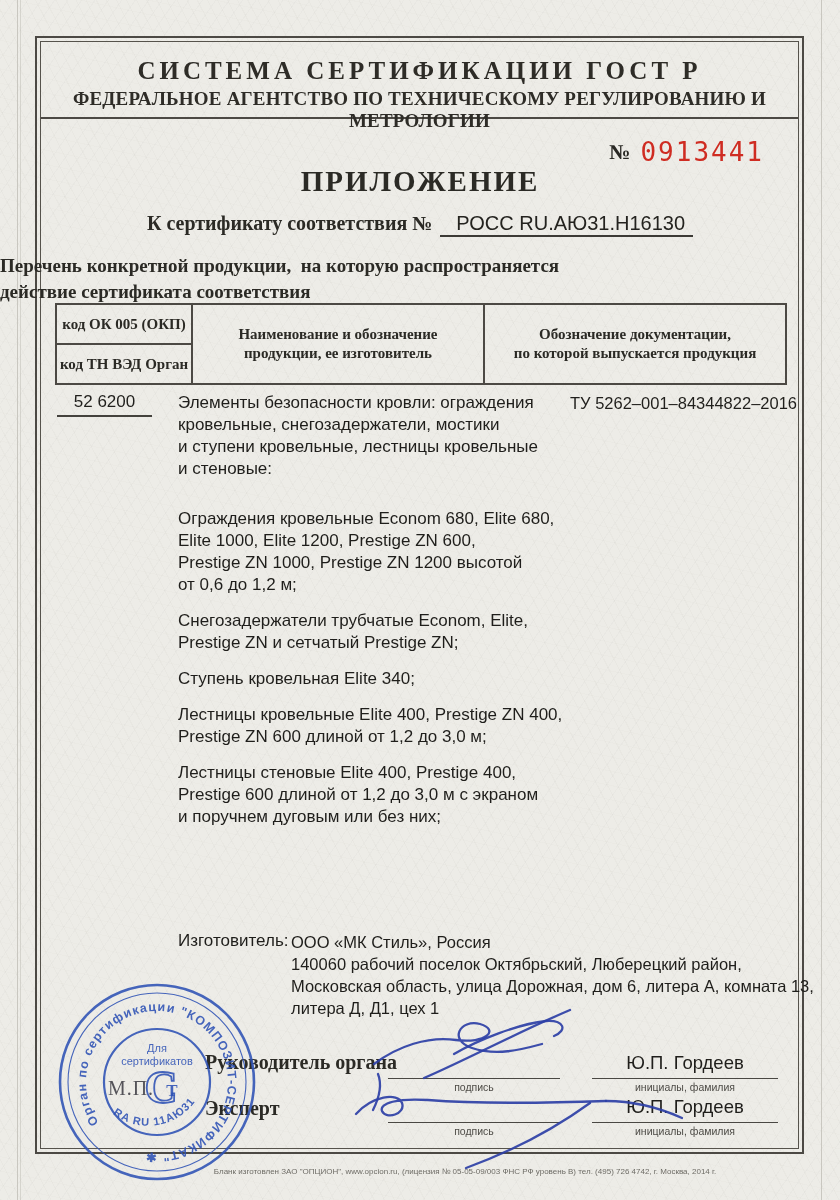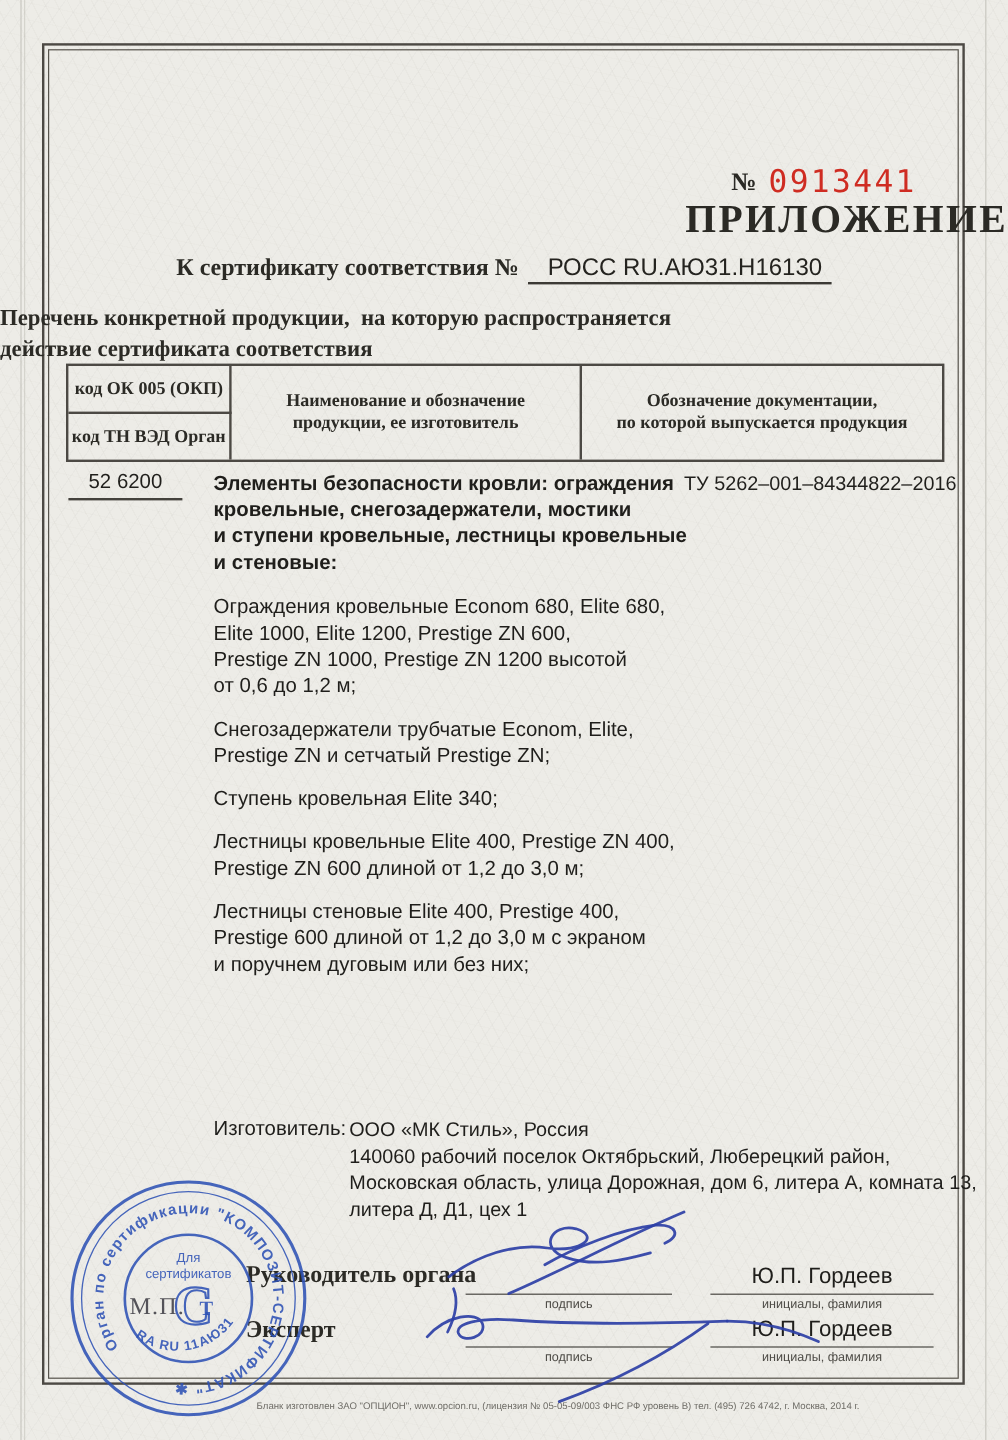--- a/index.html
+++ b/index.html
@@ -25,22 +25,22 @@
   .header-strip { position:absolute; left:41px; top:42px; width:757px; height:77px;
     border-bottom:2px solid #4c4944; text-align:center; color:#2e2c27; }
   .title1 { margin-top:15px; font-size:25px; font-weight:bold; letter-spacing:4px; }
   .title2 { margin-top:3px;  font-size:19px; font-weight:bold; letter-spacing:0.2px; }
 
   .number-row { position:absolute; top:137px; right:76px; white-space:nowrap; }
   .number-sign { font-size:21px; font-weight:bold; color:#2a2925; vertical-align:2px; }
   .number-value { font-family:"DejaVu Sans Mono", monospace; font-size:26px;
     color:#cf2c22; letter-spacing:2px; margin-left:6px; }
 
-  .appendix-title { position:absolute; left:0; top:165px; width:100%; text-align:right;
-    font-size:33px; font-weight:bold; letter-spacing:2px; color:#2b2a25; }
+  .appendix-title { position:absolute; left:0; top:165px; width:100%; text-align:center;
+    font-size:29px; font-weight:bold; letter-spacing:2px; color:#2b2a25; }
 
   .cert-line { position:absolute; left:0; top:212px; width:100%; text-align:center; white-space:nowrap; }
   .cert-label { font-size:20px; font-weight:bold; color:#2b2a25; }
   .cert-value { font-family:"Liberation Sans", sans-serif; font-size:20px; color:#24231f;
     border-bottom:2px solid #3c3a35; padding:0 8px 1px 16px; margin-left:4px; }
 
   .intro { position:absolute; left:0; top:253px; width:100%; text-align:left;
     font-size:19px; font-weight:bold; color:#2b2a25; line-height:26px; white-space:pre; }
 
   .table { position:absolute; left:55px; top:303px; width:732px; height:82px;
@@ -54,21 +54,21 @@
 
   .code-value { position:absolute; left:57px; top:392px; width:95px; text-align:center;
     font-family:"Liberation Sans", sans-serif; font-size:17px; color:#201f1c;
     border-bottom:2px solid #44423d; padding-bottom:3px; }
   .doc-value { position:absolute; left:570px; top:394px;
     font-family:"Liberation Sans", sans-serif; font-size:16.5px; color:#201f1c; white-space:nowrap; }
 
   .col-main { position:absolute; left:178px; top:392px; width:440px;
     font-family:"Liberation Sans", sans-serif; font-size:17px; color:#1f1e1b; }
   .para { white-space:pre; line-height:22px; margin-bottom:14px; }
-  .para.bold { font-weight:bold; margin-bottom:15px; }
+  .para.bold { font-weight:normal; margin-bottom:28px; }
 
   .manu-label { position:absolute; left:178px; top:931px;
     font-family:"Liberation Sans", sans-serif; font-size:17px; color:#1f1e1b; }
   .manu-value { position:absolute; left:291px; top:931px; width:520px;
     font-family:"Liberation Sans", sans-serif; font-size:16.5px; color:#1f1e1b;
     white-space:pre; line-height:22px; }
 
   .sig-role { position:absolute; font-size:20px; font-weight:bold; color:#2b2a25; white-space:nowrap; }
   .role-1 { left:205px; top:1051px; }
   .role-2 { left:205px; top:1097px; }
@@ -102,20 +102,24 @@
 <body>
 
 <div class="page">
 
   <div class="edge-line left"></div>
   <div class="edge-line right"></div>
 
   <div class="frame-outer"></div>
   <div class="frame-inner"></div>
 
+  <div class="header-strip">
+    <div class="title1">СИСТЕМА СЕРТИФИКАЦИИ ГОСТ Р</div>
+    <div class="title2">ФЕДЕРАЛЬНОЕ АГЕНТСТВО ПО ТЕХНИЧЕСКОМУ РЕГУЛИРОВАНИЮ И МЕТРОЛОГИИ</div>
+  </div>
 
   <div class="number-row">
     <span class="number-sign">№</span>
     <span class="number-value">0913441</span>
   </div>
 
   <div class="appendix-title">ПРИЛОЖЕНИЕ</div>
 
   <div class="cert-line">
     <span class="cert-label">К сертификату соответствия №</span>

